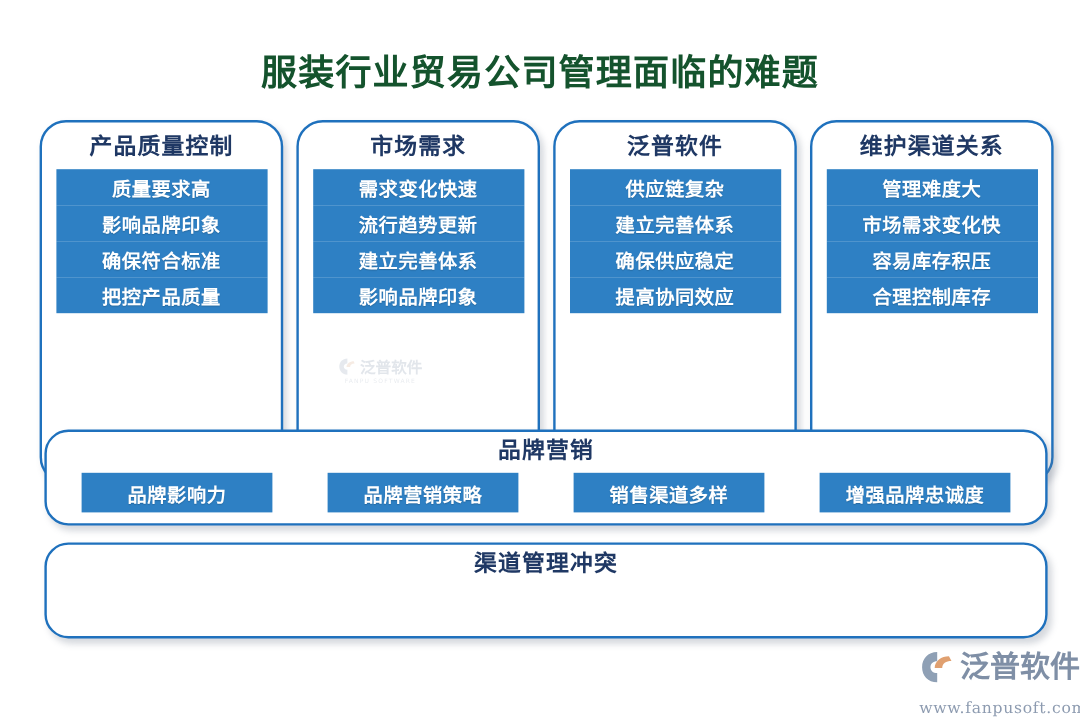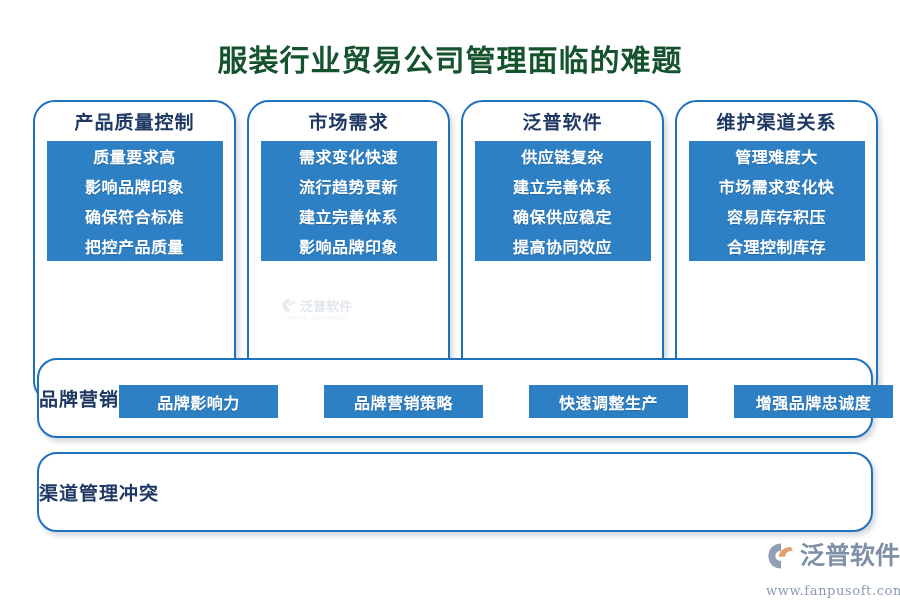--- a/index.html
+++ b/index.html
@@ -100,21 +100,21 @@
     position: absolute;
     box-sizing: border-box;
     left: 37px;
     width: 836px;
     height: 80px;
     border: 2px solid #1f71bd;
     border-radius: 20px;
     background: #ffffff;
     box-shadow: 3px 4px 5px rgba(120,130,145,0.30);
     display: flex;
-    flex-direction: row;
+    flex-direction: column;
     align-items: center;
     padding-top: 3px;
   }
   #panel-brand   { top: 358px; }
   #panel-channel { top: 452px; }
 
   .panel-title {
     font-size: 19px;
     font-weight: 700;
     color: #1f3864;
@@ -271,21 +271,21 @@
       <span class="wm-text">泛普软件</span>
     </div>
     <span class="wm-sub">FANPU SOFTWARE</span>
   </div>
 
   <div class="panel" id="panel-brand">
     <div class="panel-title">品牌营销</div>
     <div class="panel-items">
       <div class="chip-wide">品牌影响力</div>
       <div class="chip-wide">品牌营销策略</div>
-      <div class="chip-wide">快速调整生产</div>
+      <div class="chip-wide">销售渠道多样</div>
       <div class="chip-wide">增强品牌忠诚度</div>
     </div>
   </div>
 
   <div class="panel" id="panel-channel">
     <div class="panel-title">渠道管理冲突</div>
   </div>
 
   <div class="logo">
     <div class="logo-row">

